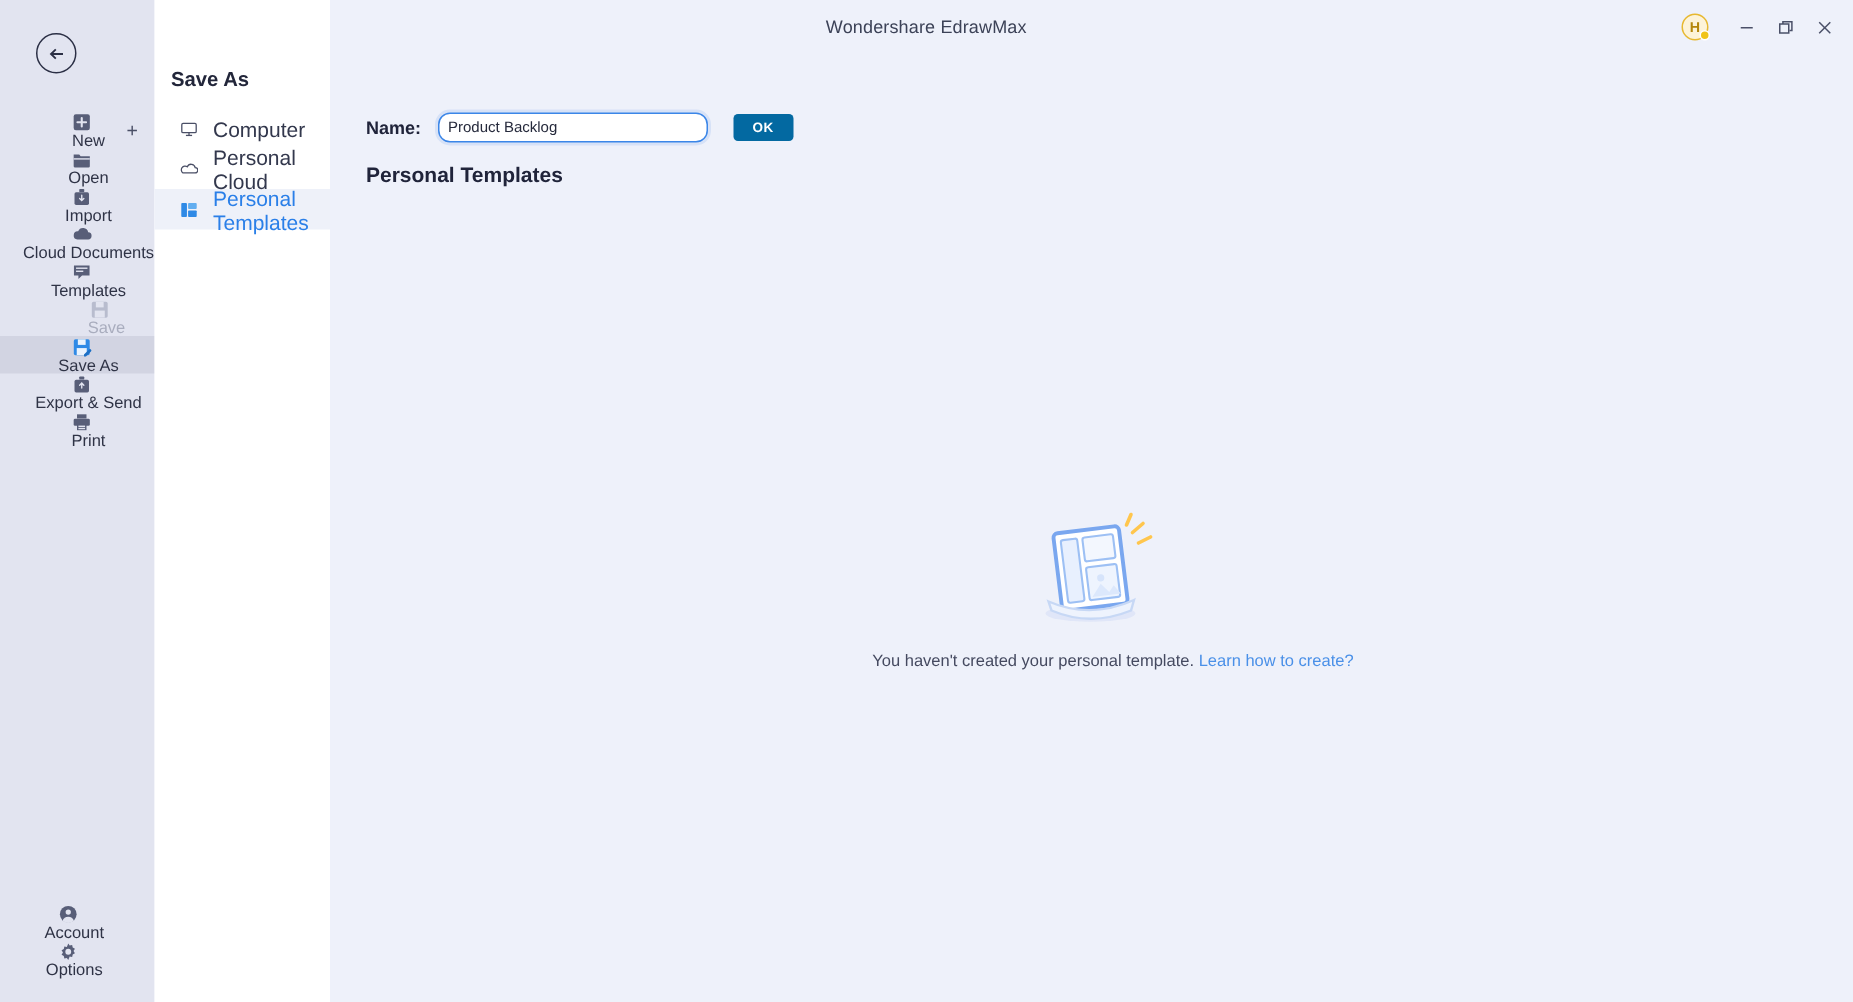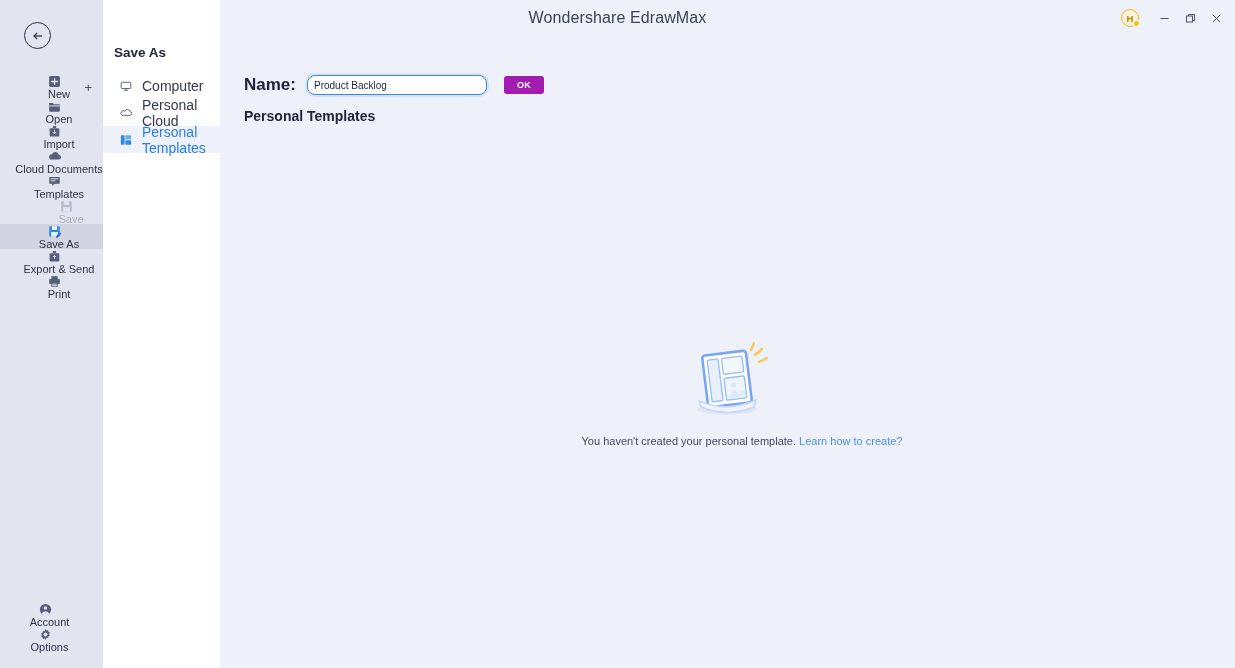--- a/index.html
+++ b/index.html
@@ -15,21 +15,21 @@
     background: #eef1fa;
   }
 
   
   .titlebar {
     position: absolute; left: 0; top: 0; width: 1235px; height: 36px;
     background: #eef1fa;
     display: flex; align-items: center; justify-content: center;
   }
   .title-text {
-    font-size: 16px; color: #3c4257; letter-spacing: .1px;
+    font-size: 12px; color: #3c4257; letter-spacing: .1px;
   }
   .win-controls {
     position: absolute; right: 6px; top: 6px;
     display: flex; align-items: center; gap: 0px;
   }
   .win-btn {
     width: 26px; height: 24px; display: flex; align-items: center; justify-content: center;
     color: #4a5068; cursor: default;
   }
   .avatar {
@@ -121,36 +121,36 @@
   .content {
     position: absolute; left: 220px; top: 36px;
     width: 1015px; height: 632px;
     background: #eef1fa;
   }
   .name-row {
     position: absolute; left: 24px; top: 39px;
     display: flex; align-items: center;
   }
   .name-label {
-    font-size: 17px; font-weight: bold; color: #20243a;
+    font-size: 12px; font-weight: bold; color: #20243a;
     margin-right: 11px;
   }
   .name-input {
     width: 180px; height: 20px;
     border: 1px solid #3b86e8; border-radius: 8px;
     background: #fff; padding: 0 6px;
     font-family: "Liberation Sans", sans-serif;
     font-size: 10px; color: #262a3c;
     outline: none;
     box-shadow: 0 0 0 2px rgba(59,134,232,.13);
   }
   .ok-btn {
     margin-left: 17px;
     width: 40px; height: 18px;
-    background: #a21caf; border: none; border-radius: 3px;
+    background: #0369a1; border: none; border-radius: 3px;
     color: #fff; font-size: 9px; font-weight: bold;
     font-family: "Liberation Sans", sans-serif;
     letter-spacing: .3px;
     cursor: pointer;
   }
   .section-title {
     position: absolute; left: 24px; top: 72px;
     font-size: 14px; font-weight: bold; color: #20243a;
   }
 

